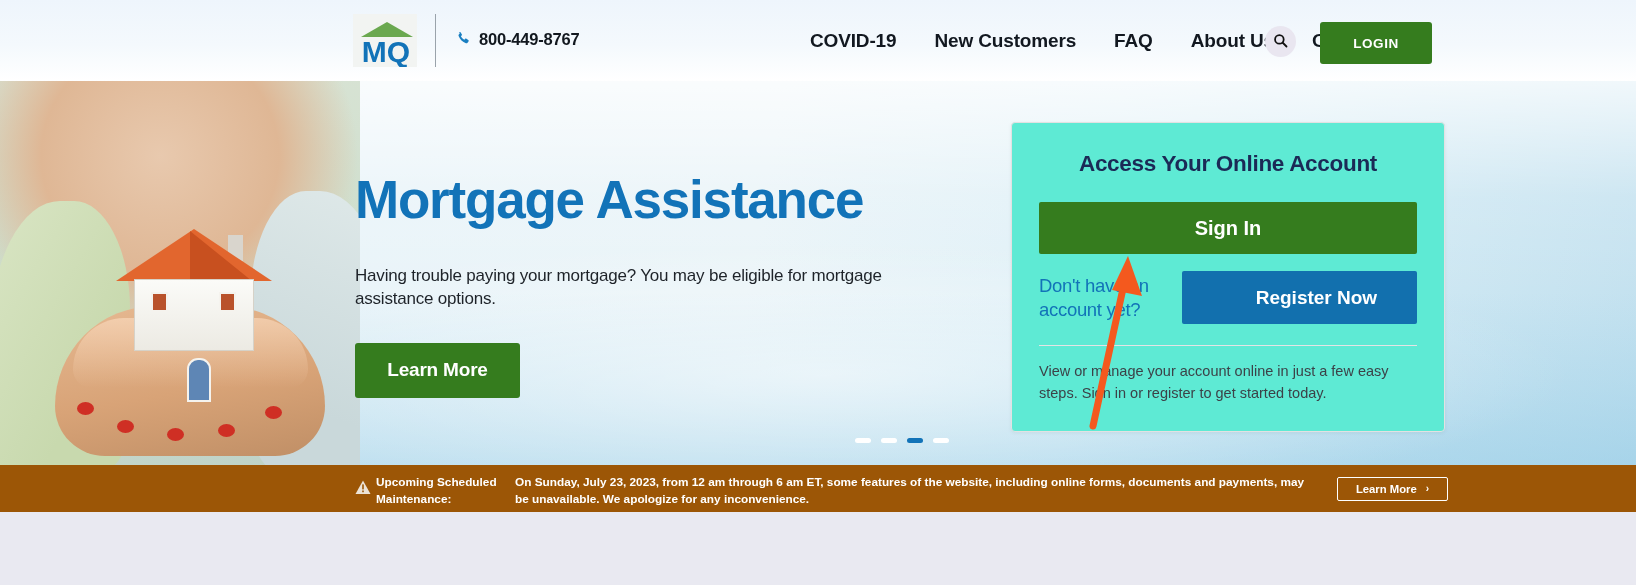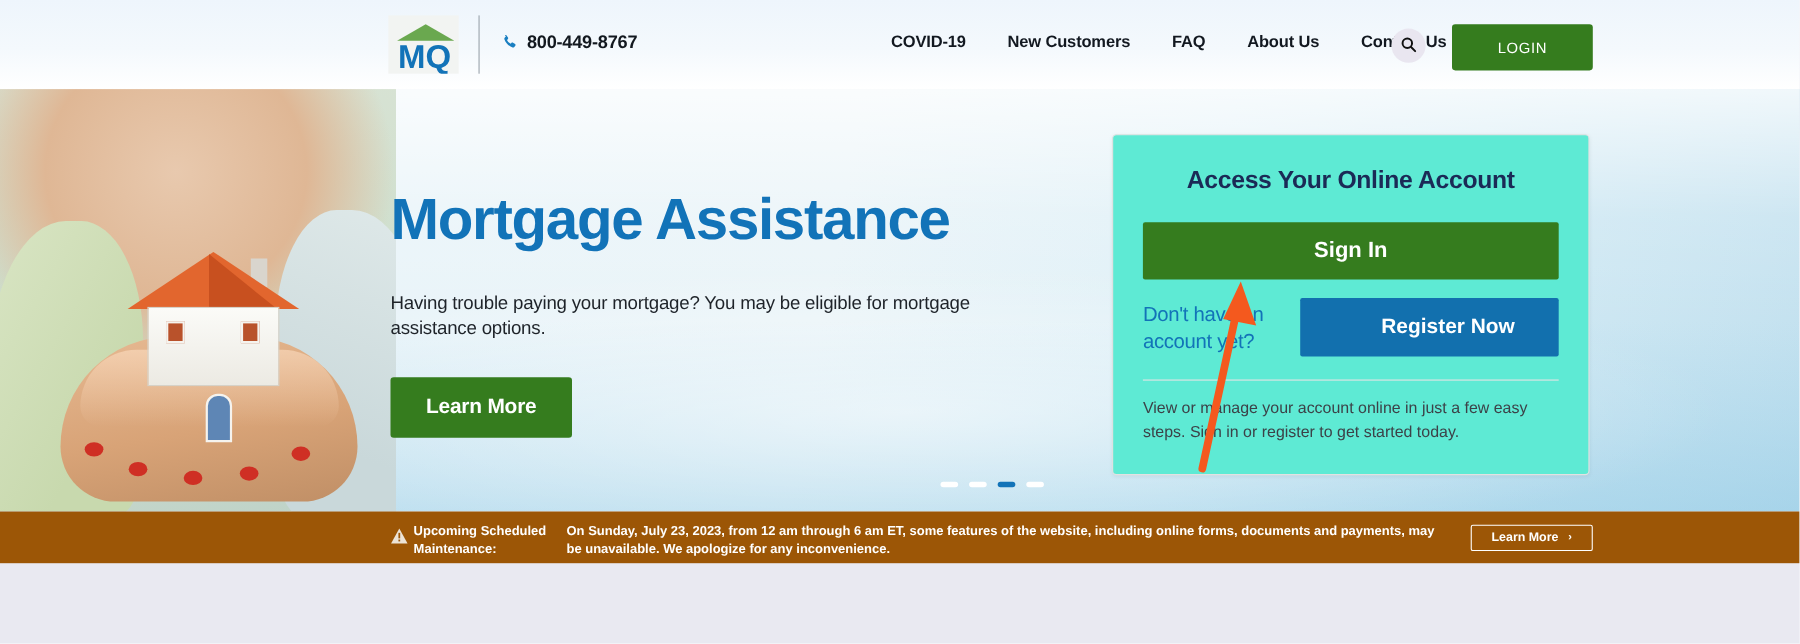--- a/index.html
+++ b/index.html
@@ -72,21 +72,21 @@
 
   .main-nav {
     position: absolute;
     left: 810px;
     top: 30px;
     display: flex;
     align-items: center;
     gap: 38px;
   }
   .nav-link {
-    font-size: 15px;
+    font-size: 19px;
     font-weight: bold;
     color: #121820;
     white-space: nowrap;
     letter-spacing: -0.15px;
     cursor: pointer;
     text-decoration: none;
   }
 
   .search-btn {
     position: absolute;
@@ -100,28 +100,28 @@
     align-items: center;
     justify-content: center;
     cursor: pointer;
     border: none;
   }
 
   .login-btn {
     position: absolute;
     left: 1320px;
     top: 22px;
-    width: 128px;
+    width: 112px;
     height: 42px;
     background: #357c1e;
     border: none;
     border-radius: 3px;
     color: #fff;
     font-size: 13.5px;
-    font-weight: normal;
+    font-weight: bold;
     letter-spacing: 0.6px;
     cursor: pointer;
     font-family: "Liberation Sans", sans-serif;
   }
 
   
   .hero {
     position: absolute;
     top: 81px; left: 0;
     width: 1636px;

